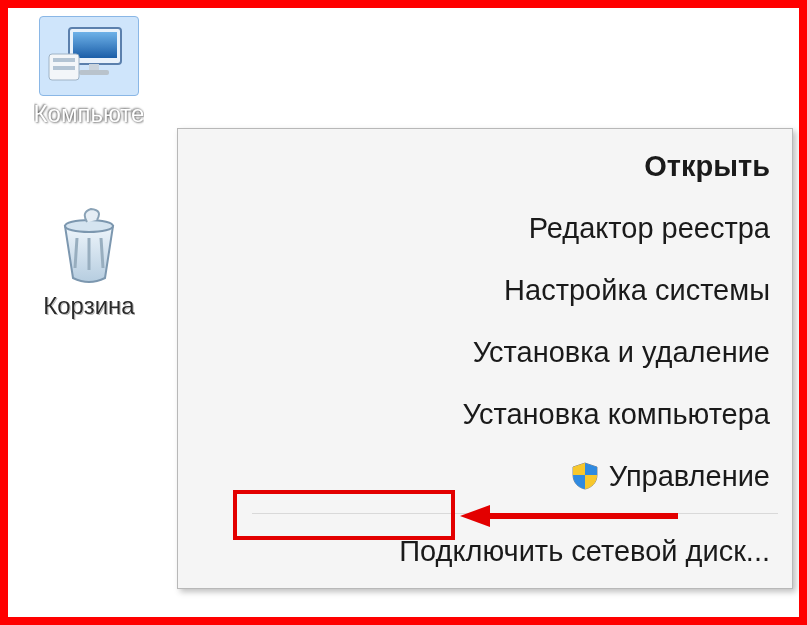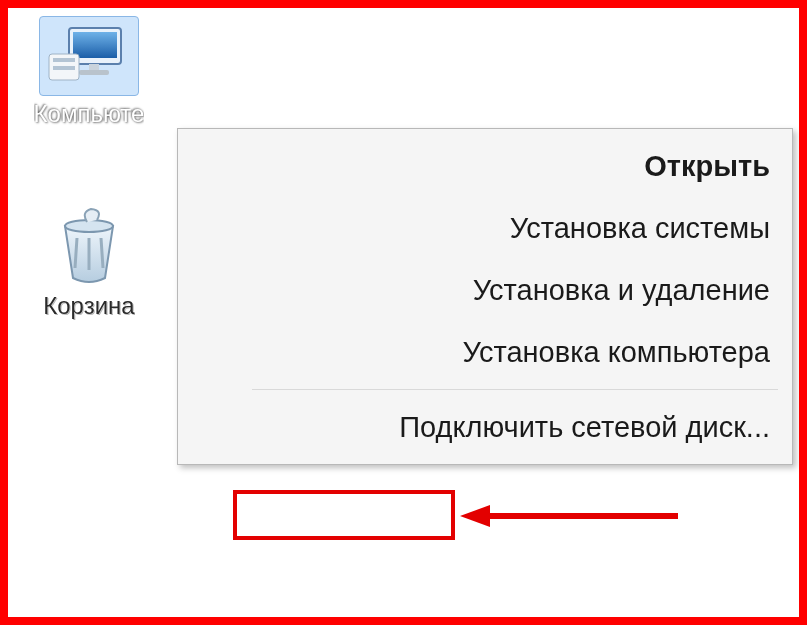--- a/index.html
+++ b/index.html
@@ -127,37 +127,53 @@
     <div class="icon-label" style="color:#2a2a2a; text-shadow:0 0 2px #fff,0 0 2px #fff,1px 1px 0 #999;">Корзина</div>
   </div>
 
   <div class="ctx">
 
     <div class="ctx-row bold">
       <span class="ctx-glyph"></span>
       <span class="ctx-text">Открыть</span>
     </div>
 
+    <div class="ctx-row">
+      <span class="ctx-glyph"></span>
+      <span class="ctx-text">Редактор реестра</span>
+    </div>
 
     <div class="ctx-row">
       <span class="ctx-glyph"></span>
-      <span class="ctx-text">Установка системы</span>
+      <span class="ctx-text">Настройка системы</span>
     </div>
 
     <div class="ctx-row">
       <span class="ctx-glyph"></span>
       <span class="ctx-text">Установка и удаление</span>
     </div>
 
 
     <div class="ctx-row">
       <span class="ctx-glyph"></span>
       <span class="ctx-text">Установка компьютера</span>
     </div>
 
+    <div class="ctx-row" style="position:relative;">
+      <span class="ctx-glyph">
+        <svg width="30" height="30" viewBox="0 0 30 30">
+          <path d="M15 2 L27 6 V14 C27 22 21 27 15 28 C9 27 3 22 3 14 V6 Z" fill="#fff" stroke="#888"></path>
+          <path d="M15 2 L27 6 V14 H15 Z" fill="#2f8ae0"></path>
+          <path d="M3 6 L15 2 V14 H3 Z" fill="#f7c72b"></path>
+          <path d="M15 14 H27 C27 22 21 27 15 28 Z" fill="#f7c72b"></path>
+          <path d="M3 14 H15 V28 C9 27 3 22 3 14 Z" fill="#2f8ae0"></path>
+        </svg>
+      </span>
+      <span class="ctx-text">Управление</span>
+    </div>
 
     <div class="ctx-sep"></div>
 
     <div class="ctx-row">
       <span class="ctx-glyph"></span>
       <span class="ctx-text">Подключить сетевой диск...</span>
     </div>
 
   </div>
 

